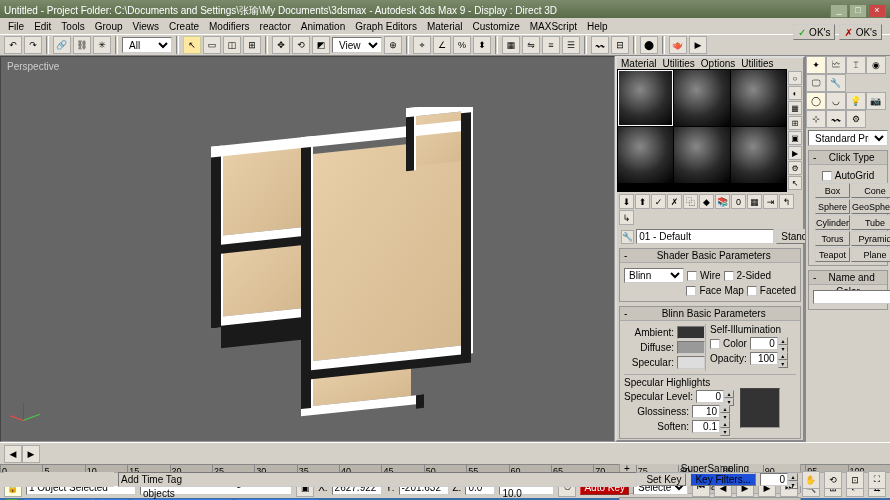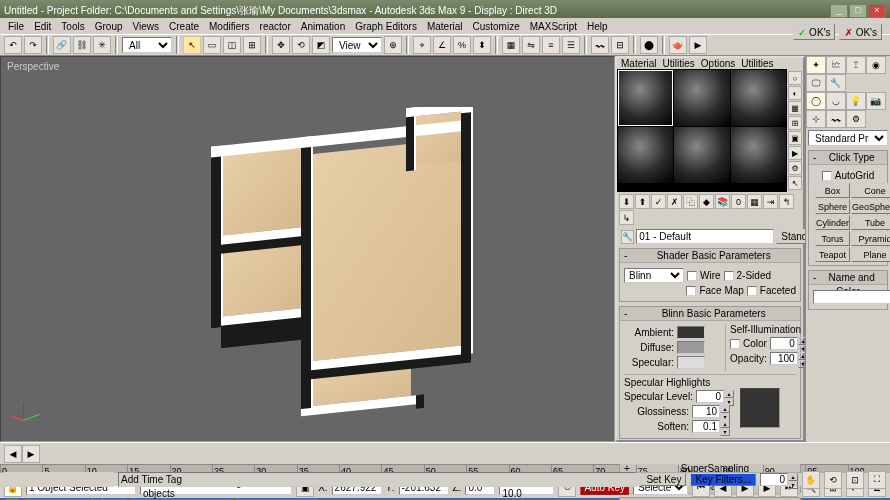--- a/index.html
+++ b/index.html
@@ -265,21 +265,21 @@
             <span>Face Map</span>
           <span class="chk"></span>
             <span>Faceted</span>
         </div>
       </div>
     </div>
 
     <div class="rollout">
       <div class="rohead">Blinn Basic Parameters</div>
       <div class="robody">
-        <div style="display:flex;gap:20px">
+        <div style="display:flex;gap:0">
           <div>
             <div class="fldrow">
                 <label>Ambient:</label>
                 <div class="swatch" style="background:#333"></div>
               </div>
             <div class="fldrow">
                 <label>Diffuse:</label>
                 <div class="swatch" style="background:#999"></div>
               </div>
             <div class="fldrow">

